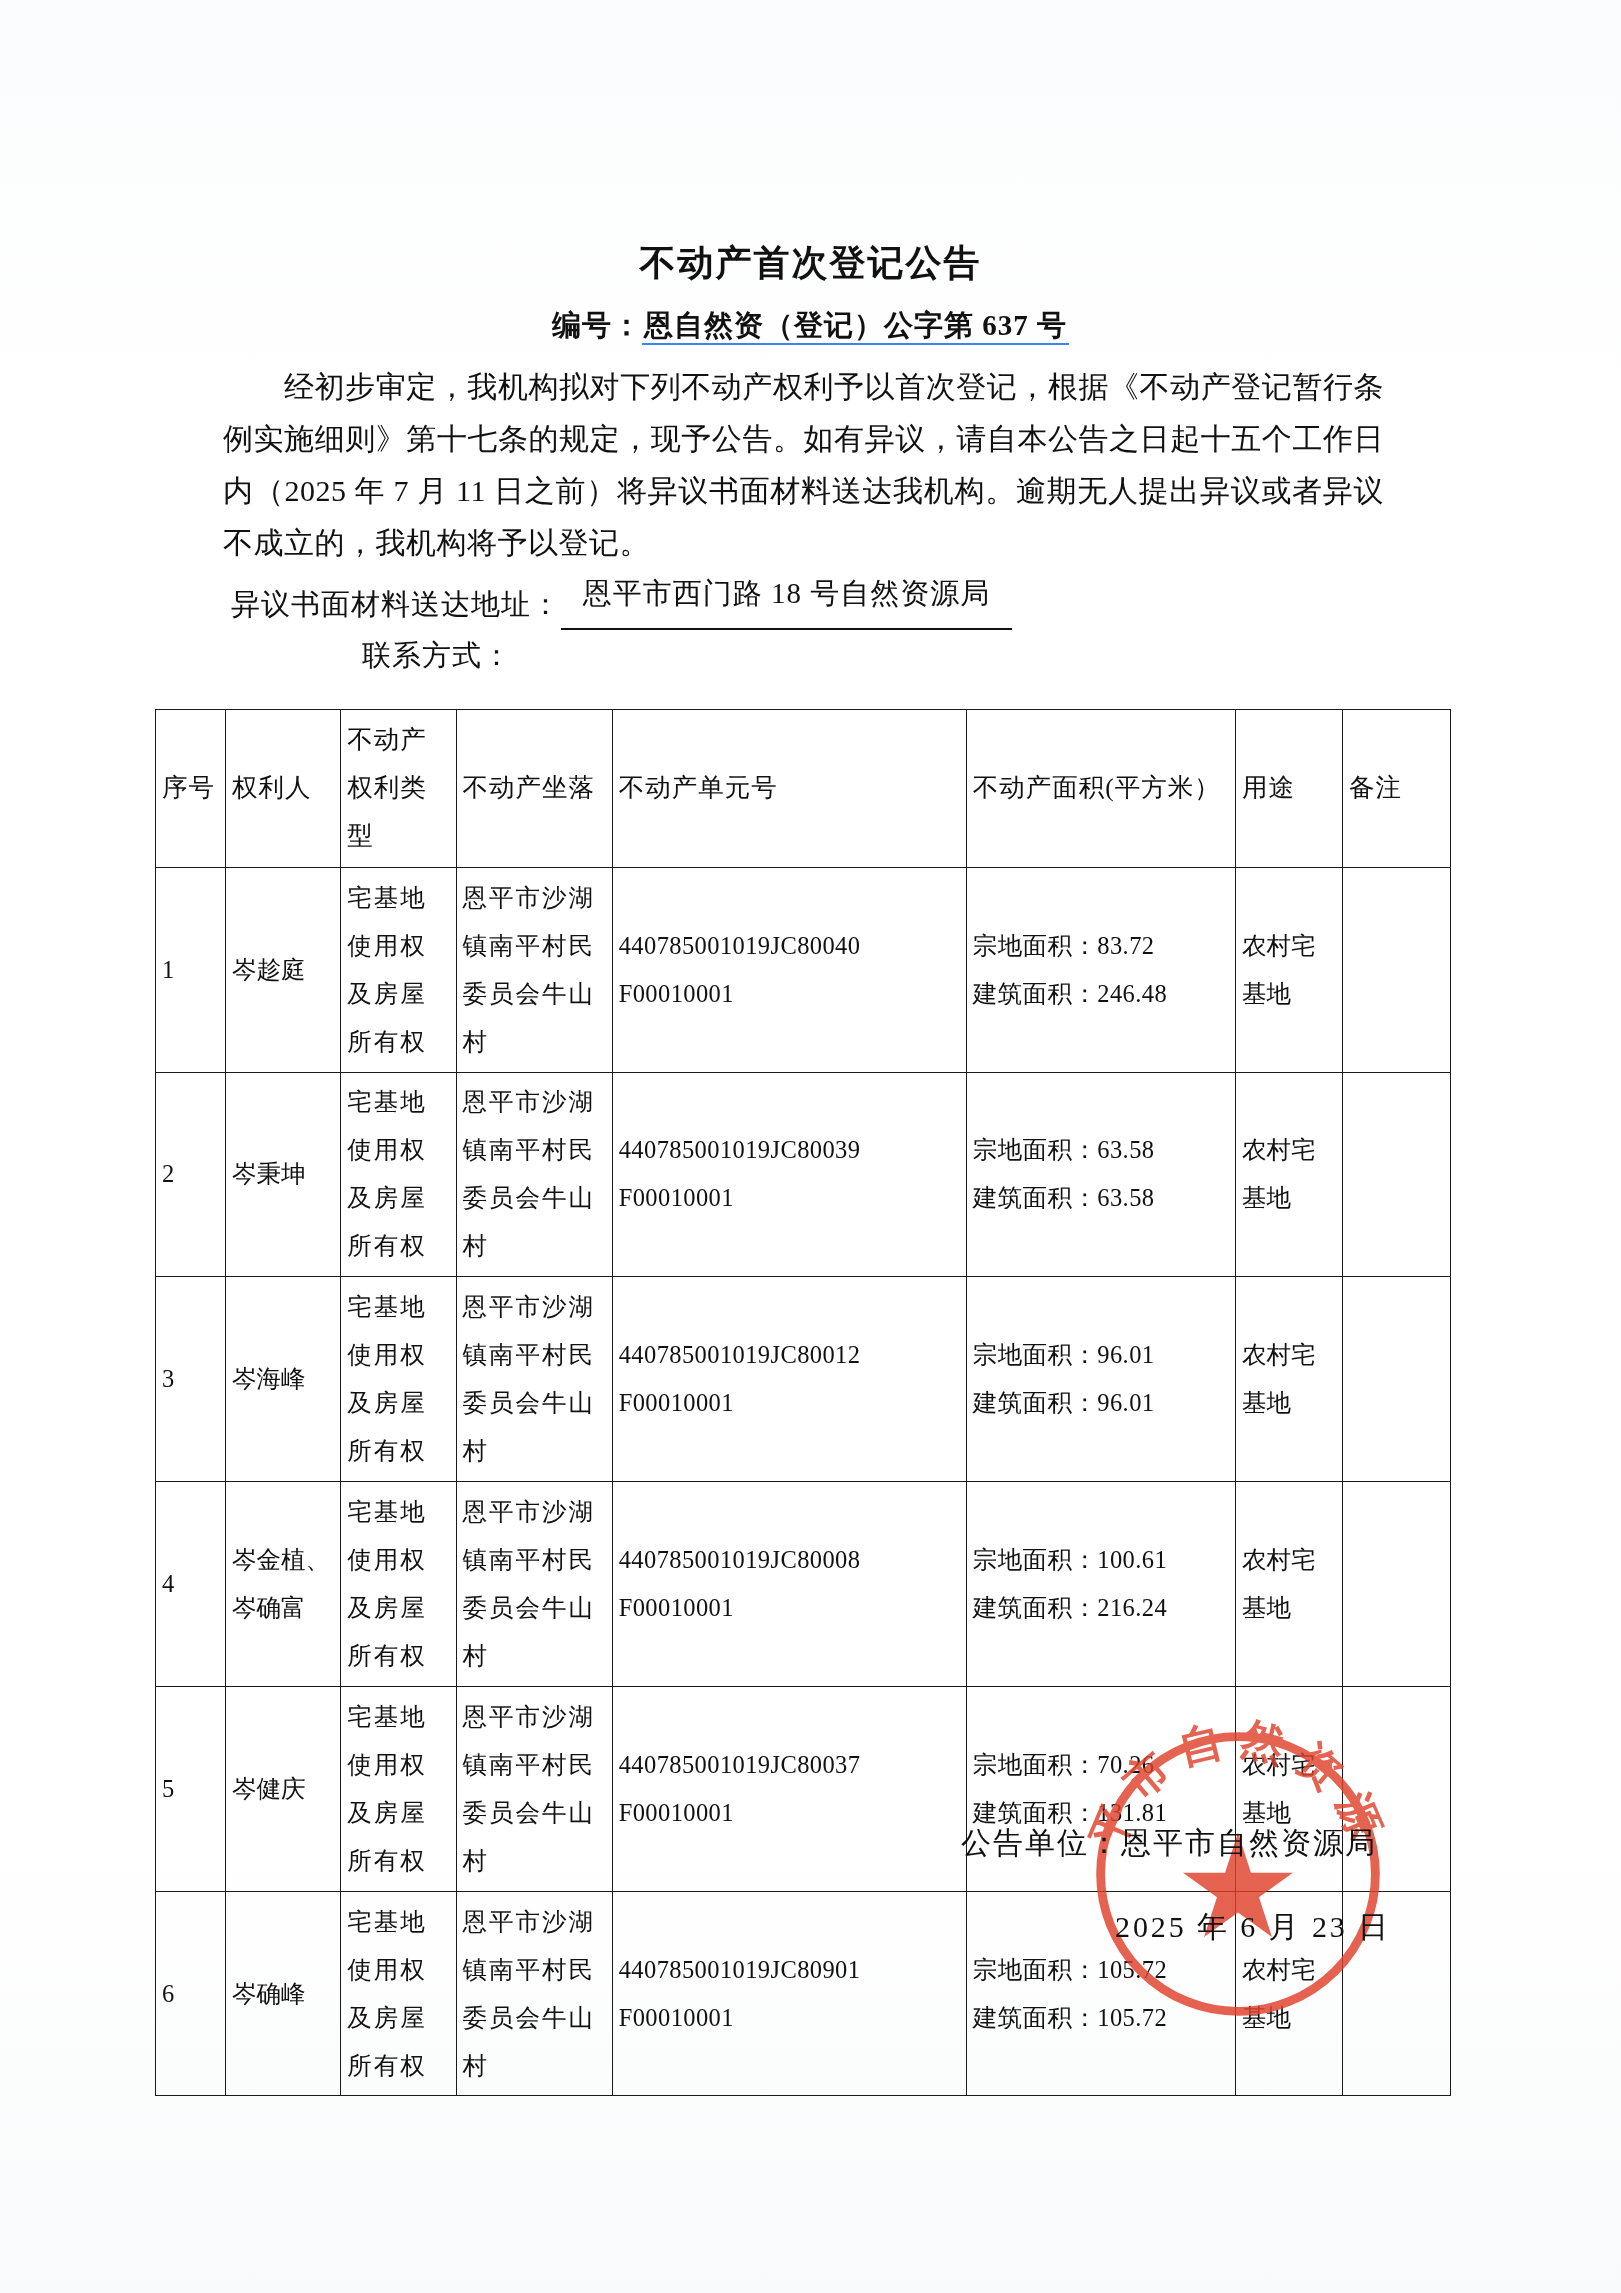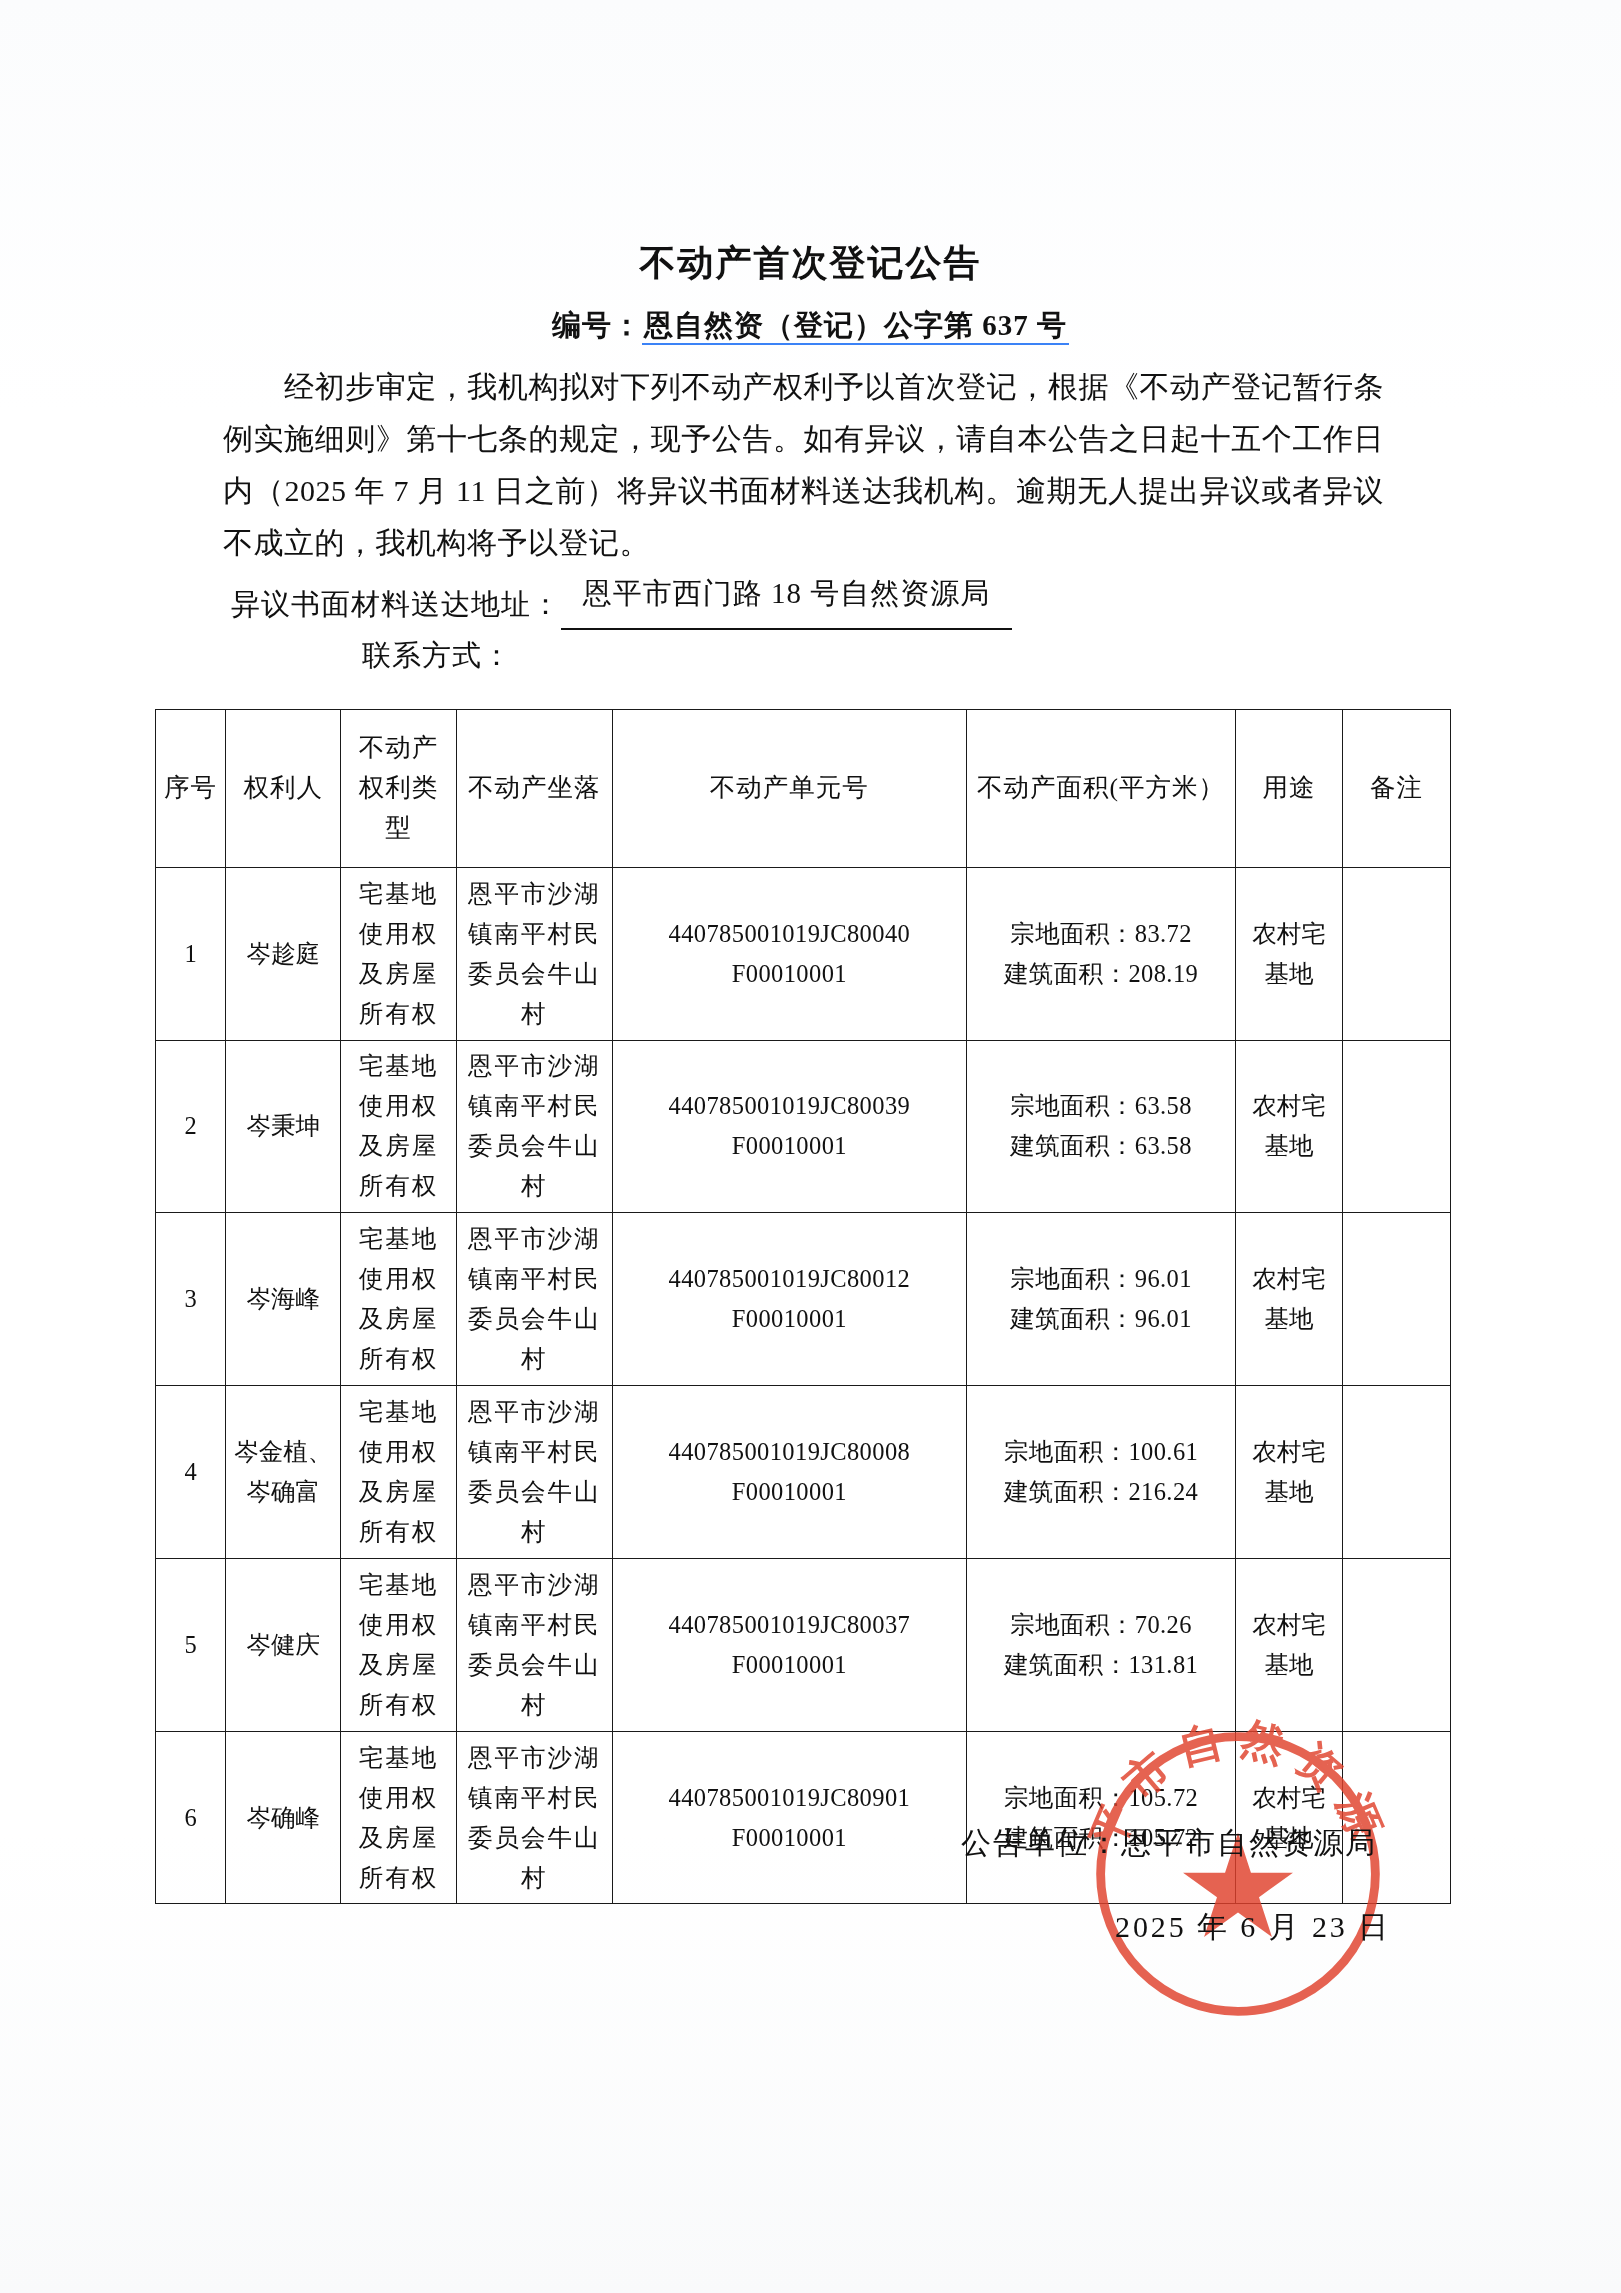--- a/index.html
+++ b/index.html
@@ -92,24 +92,24 @@
     left: 155px;
     top: 709px;
     width: 1296px;
     border-collapse: collapse;
     table-layout: fixed;
     font-size: 24.5px;
   }
   table.reg-table th,
   table.reg-table td {
     border: 1.6px solid #1a1a1a;
-    text-align: center;
+    text-align: left;
     vertical-align: middle;
     padding: 5.9px 5.9px;
-    line-height: 40px;
+    line-height: 48px;
     font-weight: 400;
   }
   table.reg-table thead th {
     height: 145px;
     font-size: 25.5px;
     letter-spacing: 1px;
   }
   table.reg-table tbody td { height: 137px; }
   col.c-no     { width: 67px; }
   col.c-owner  { width: 110px; }
@@ -210,21 +210,21 @@
         <td class="col-no">1</td>
         <td class="col-owner">岑趁庭</td>
         <td class="col-type">宅基地使用权及房屋所有权</td>
         <td class="col-loc">恩平市沙湖镇南平村民委员会牛山村</td>
         <td class="col-unit">
           <span class="unit-line">440785001019JC80040</span>
           <span class="unit-line">F00010001</span>
         </td>
         <td class="col-area">
           <span class="area-line">宗地面积：83.72</span>
-          <span class="area-line">建筑面积：208.19</span>
+          <span class="area-line">建筑面积：246.48</span>
         </td>
         <td class="col-use">农村宅基地</td>
         <td class="col-note"></td>
       </tr>
       <tr>
         <td class="col-no">2</td>
         <td class="col-owner">岑秉坤</td>
         <td class="col-type">宅基地使用权及房屋所有权</td>
         <td class="col-loc">恩平市沙湖镇南平村民委员会牛山村</td>
         <td class="col-unit">

